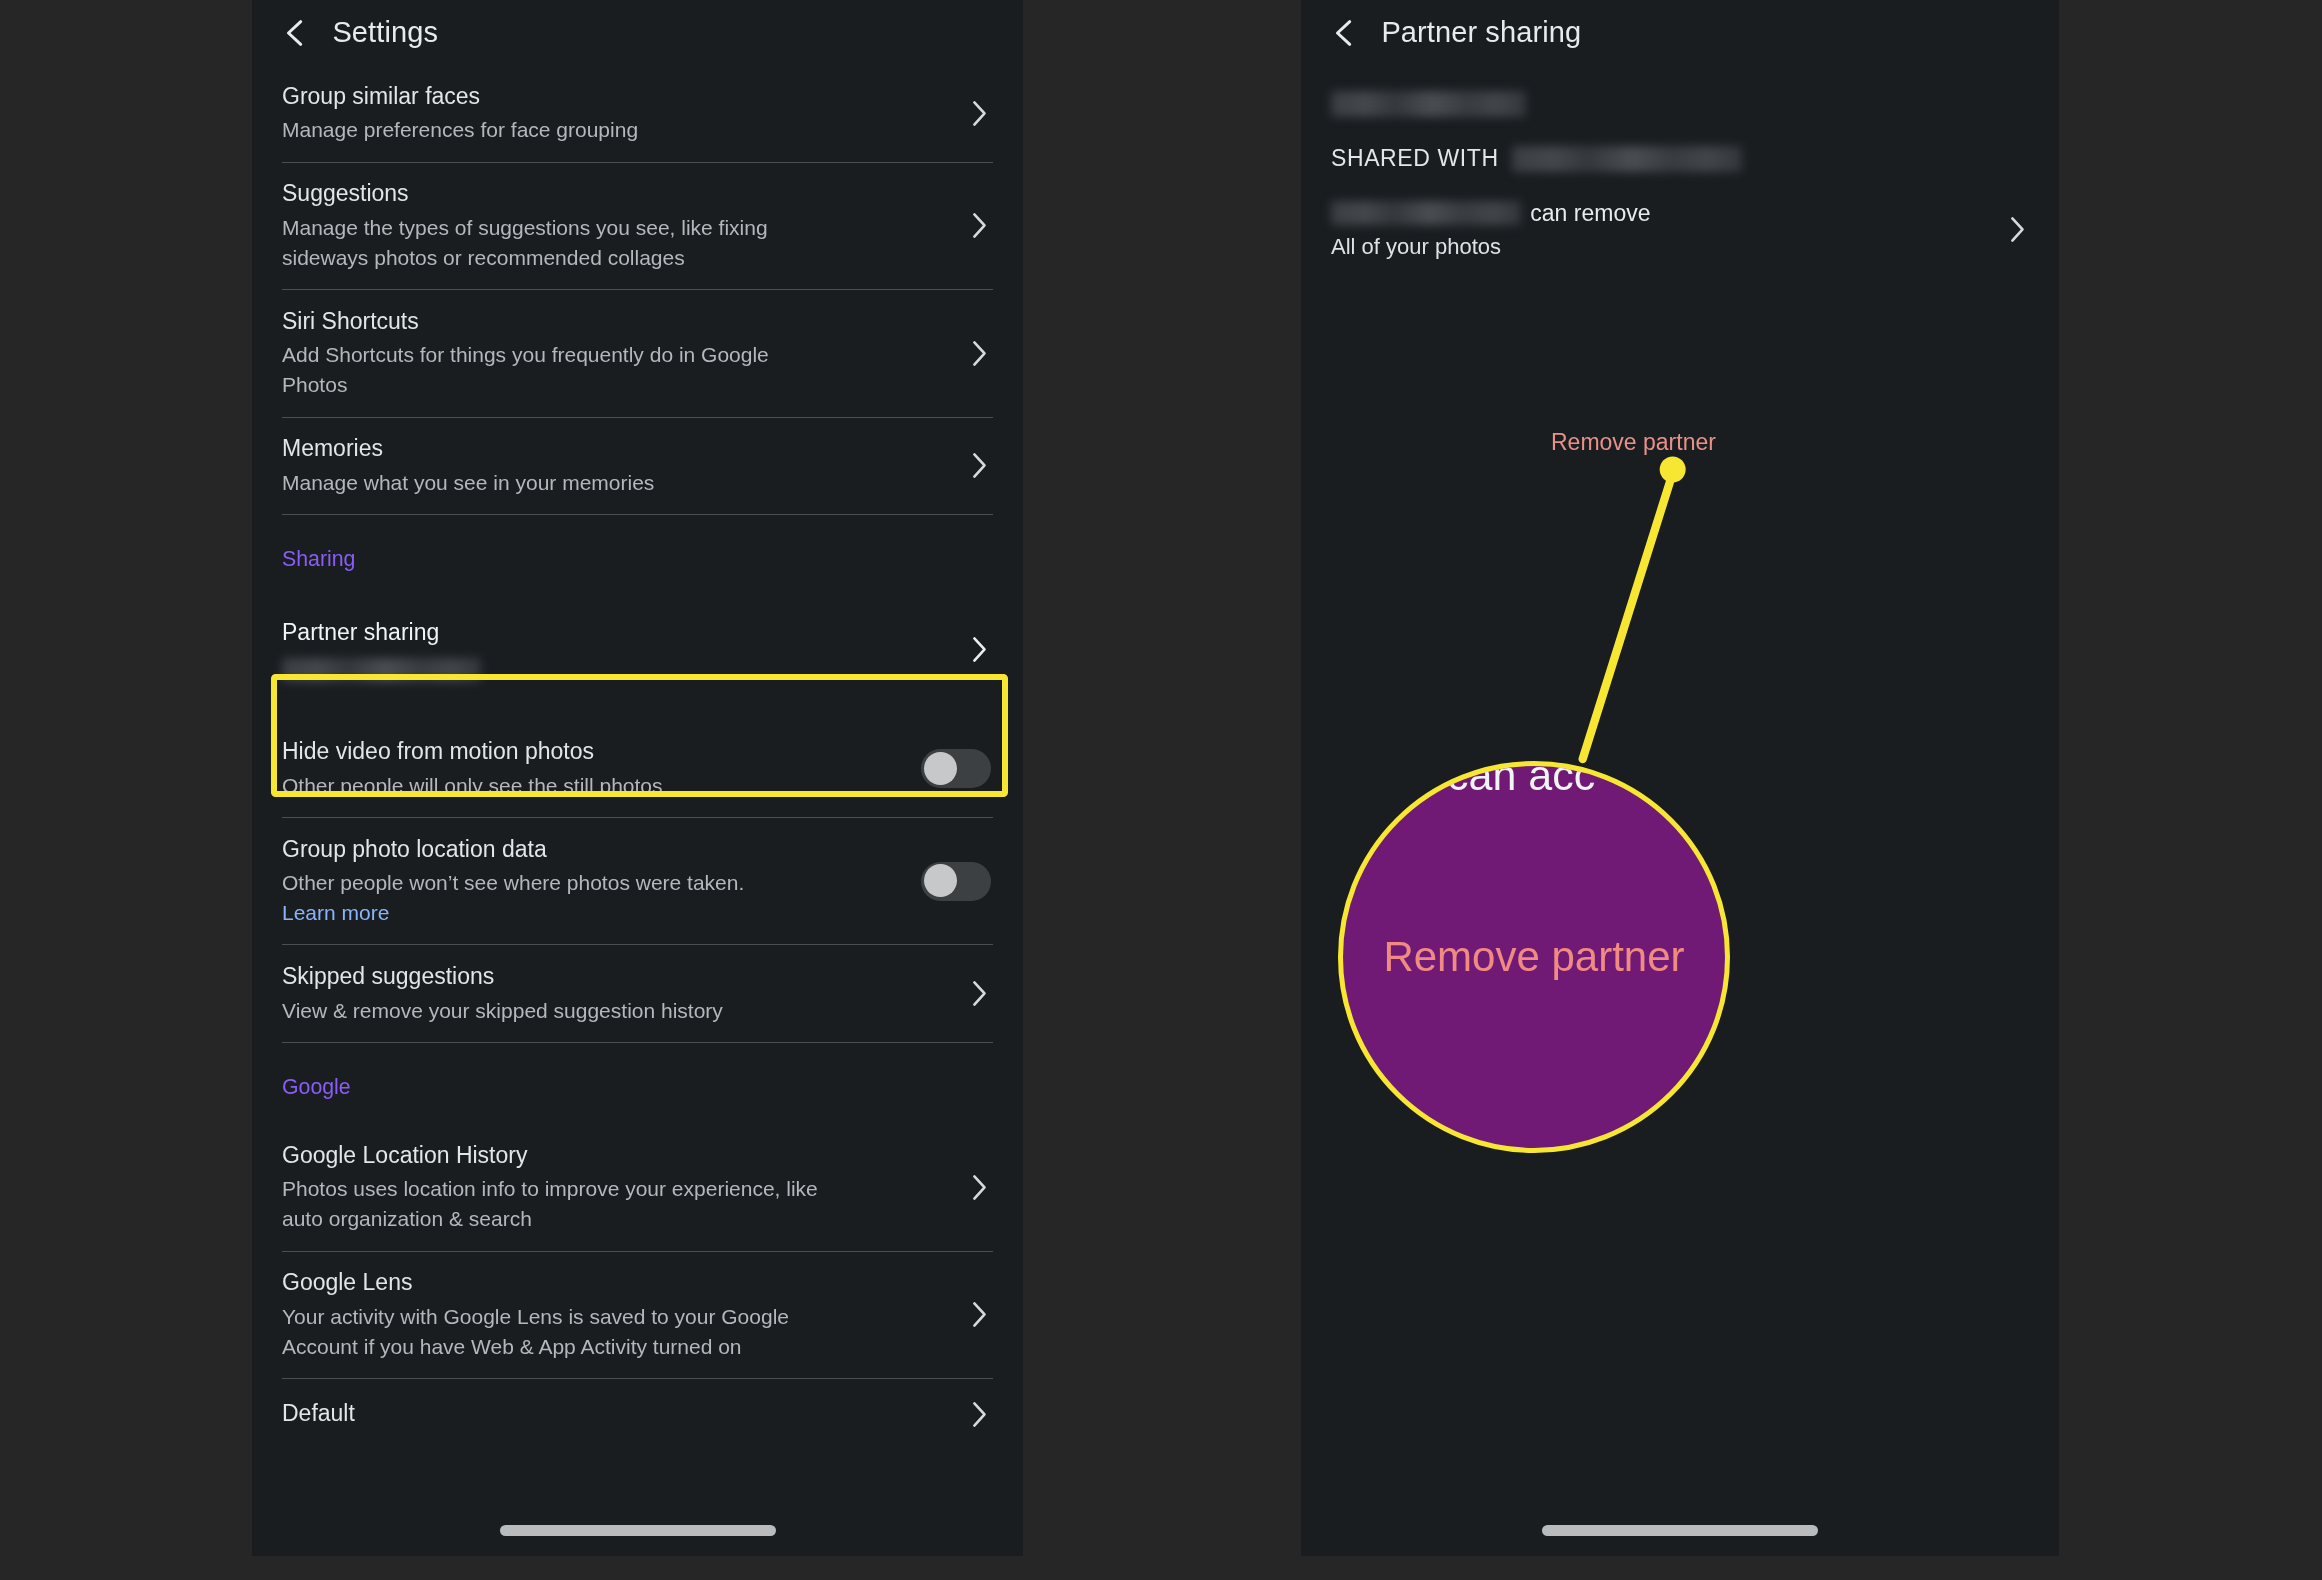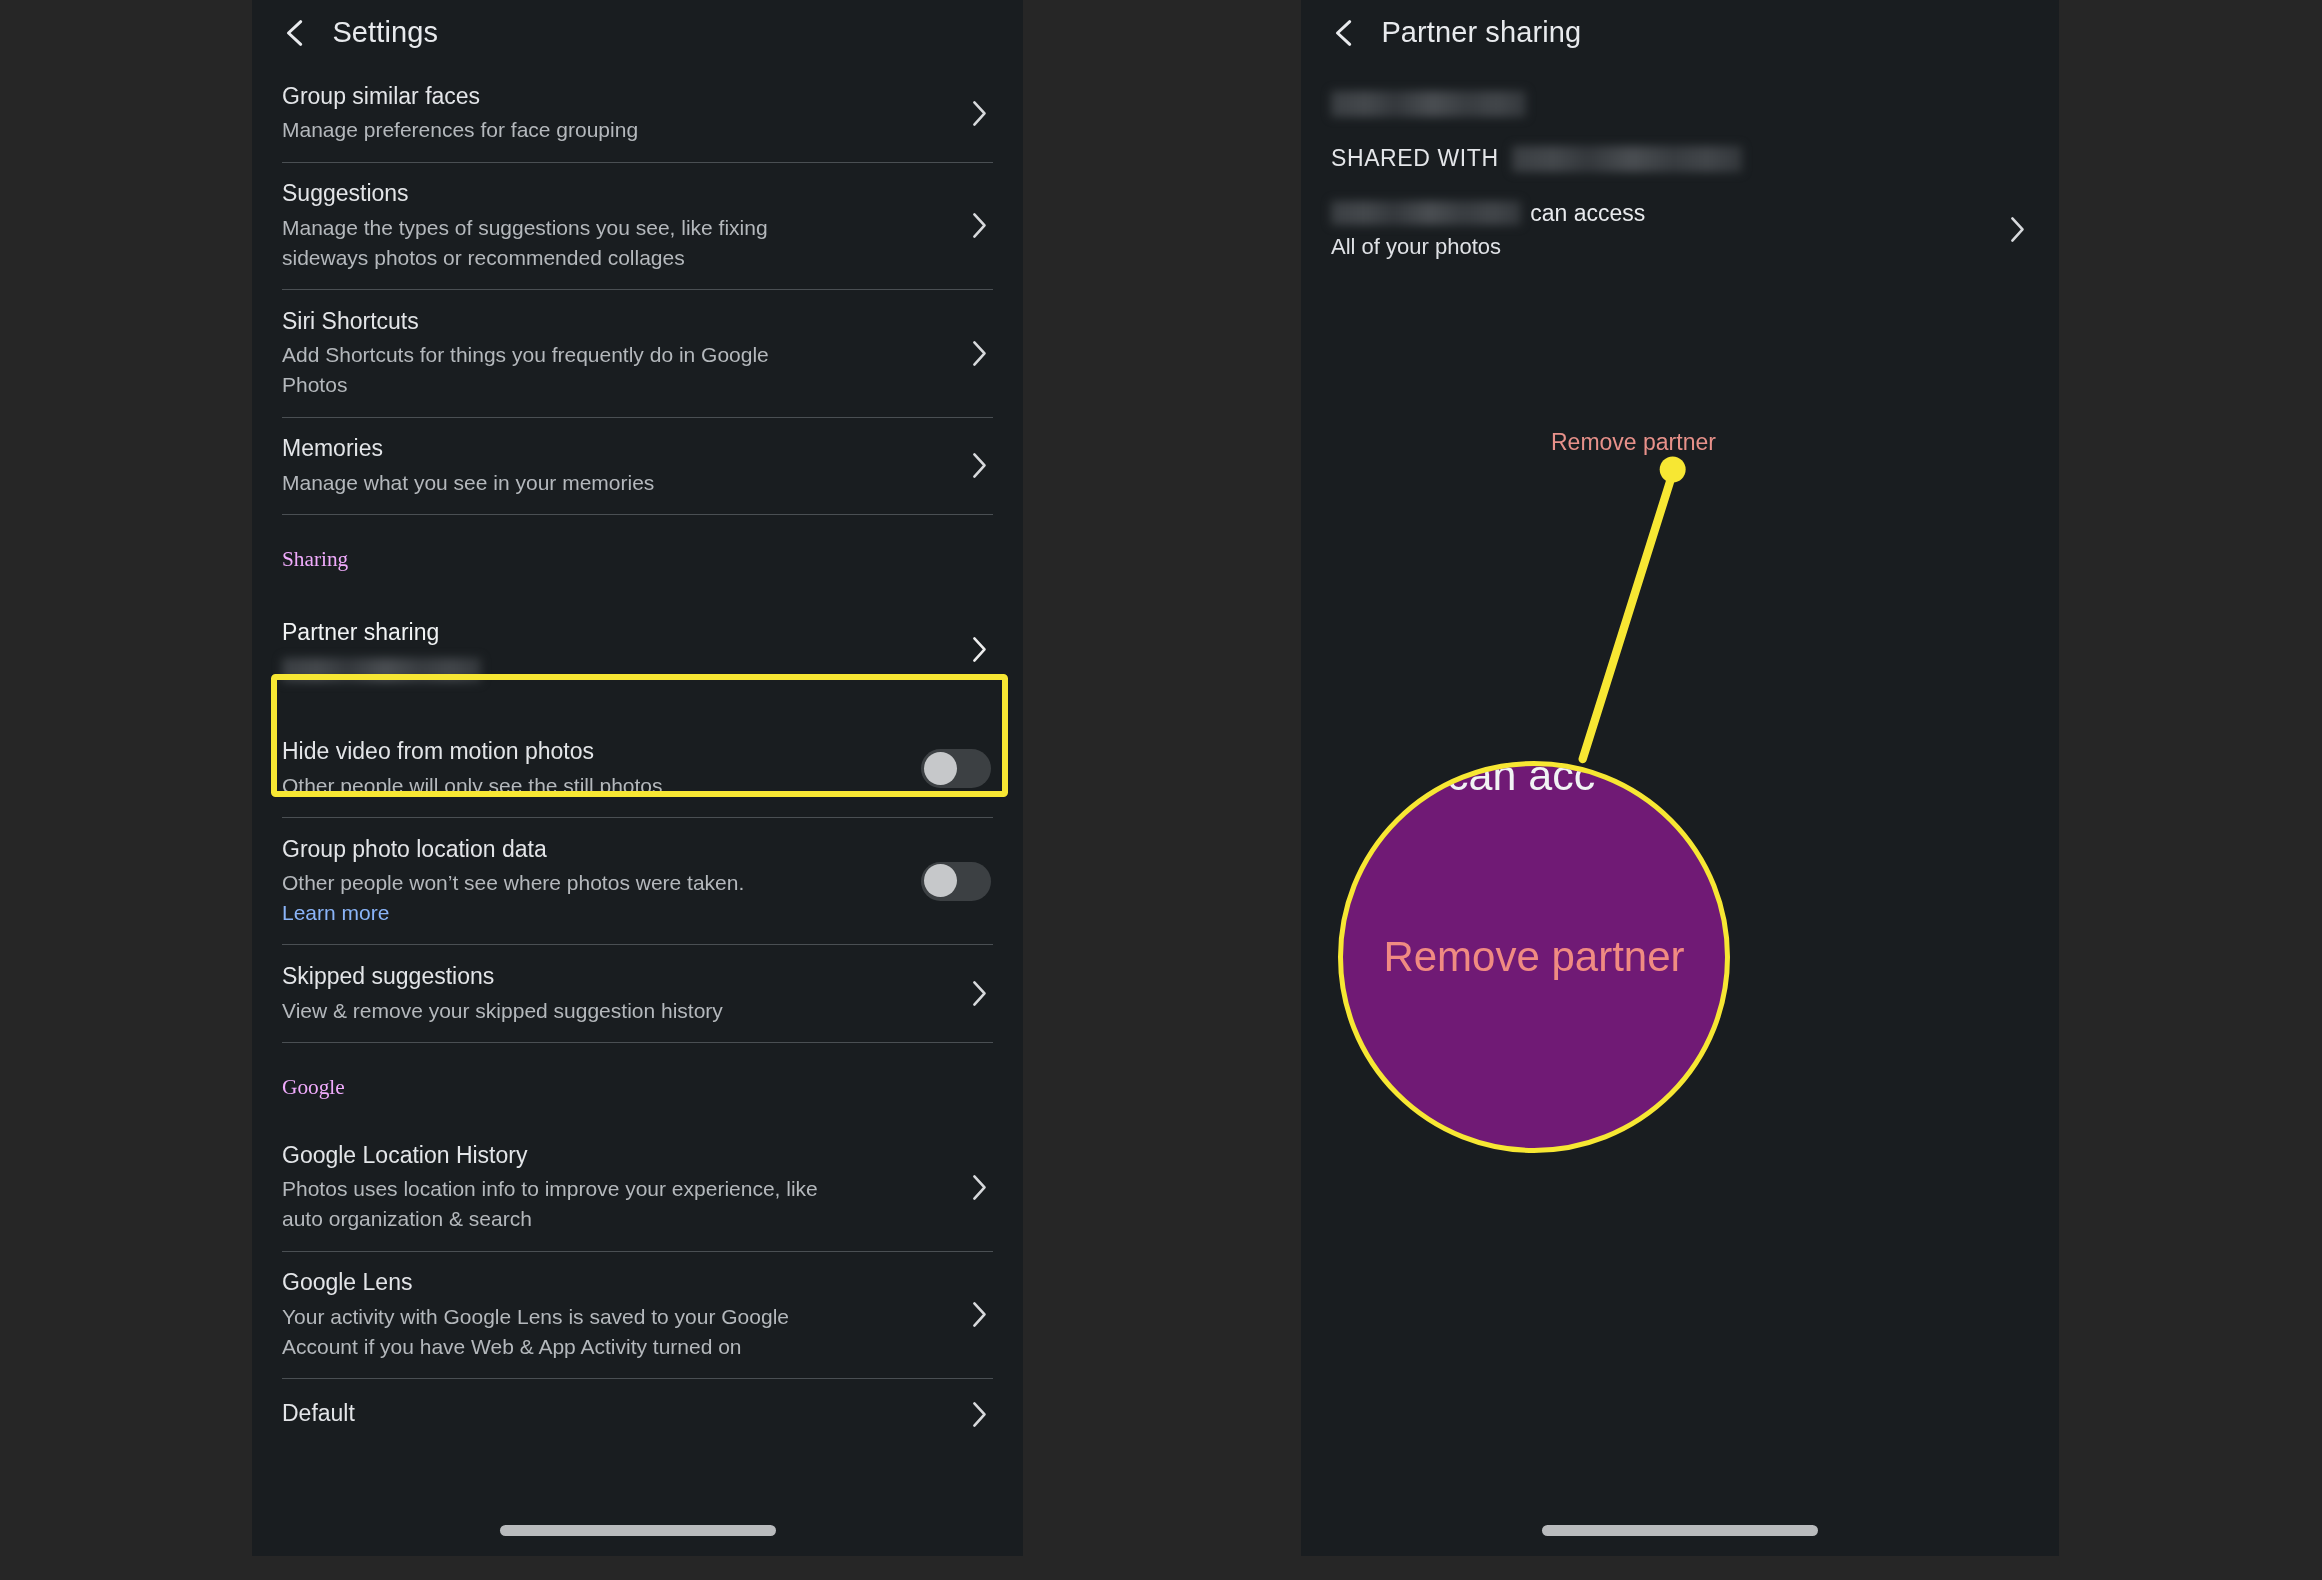--- a/index.html
+++ b/index.html
@@ -34,21 +34,21 @@
   .row-title { font-size: 23px; color: #e3e5e8; line-height: 1.3; }
   .row-sub { font-size: 21px; color: #b4b8bc; line-height: 1.42; margin-top: 3.7px; }
   .row-sub .lnk { color: #8ab4f8; }
 
   .divider { height: 0.9px; background: #4a4f53; margin: 0 30px; }
 
   .chev { width: 24px; height: 37px; flex: none; opacity: .92; }
   .chev svg { display: block; }
 
   .section-label {
-    font-size: 21.3px; color: #f0abfc; padding: 32px 30px 24px 30px; font-family: Liberation Serif, serif;
+    font-size: 21.3px; color: #8b5cf6; padding: 32px 30px 24px 30px;
   }
 
   
   .toggle { width: 70px; height: 39px; border-radius: 19.5px; background: #3c4043;
             position: relative; flex: none; }
   .toggle .knob { position: absolute; top: 2.8px; left: 2.8px; width: 33px; height: 33px;
                   border-radius: 50%; background: #c6c8ca; }
 
   
   .redact { display:inline-block; border-radius: 1.9px;
@@ -282,21 +282,21 @@
 
     <div class="shared-with-row">
       <div class="shared-with-label">SHARED WITH</div>
       <span class="redact" style="width:230px;height:26px"></span>
     </div>
 
     <div class="access-row">
       <div style="flex:1 1 auto">
         <div class="access-line1">
           <span class="redact" style="width:190px;height:24px;margin-right:9.3px"></span>
-          <span>can access</span>
+          <span>can remove</span>
         </div>
         <div class="access-line2">All of your photos</div>
       </div>
       <div class="chev">
         <svg viewBox="0 0 26 40">
             <polyline points="8,8 19,20 8,32" fill="none" stroke="#e8eaed" stroke-width="2.8" stroke-linecap="round" stroke-linejoin="round"></polyline>
           </svg>
       </div>
     </div>
 

